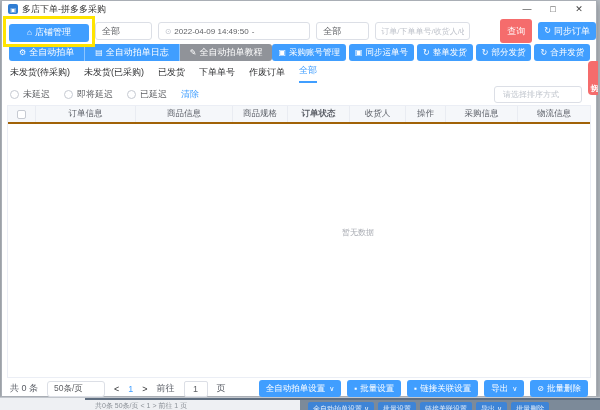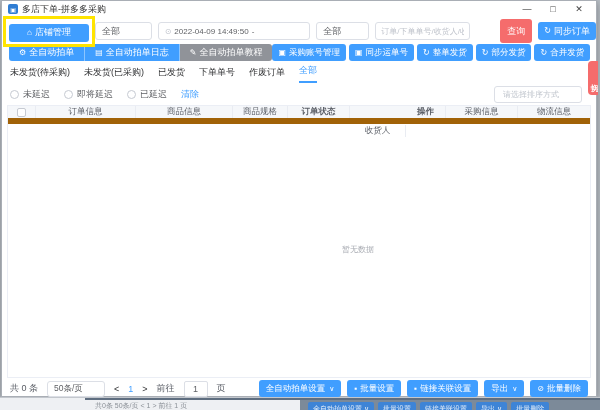--- a/index.html
+++ b/index.html
@@ -61,28 +61,28 @@
   
   .filter-row { position:absolute; top:84px; left:8px; right:14px; height:18px; display:flex; align-items:center; gap:14px; }
   .radio { display:flex; align-items:center; gap:4px; font-size:9px; color:#606266; cursor:pointer; }
   .radio-circle { width:9px; height:9px; border:1px solid #c6cad2; border-radius:50%; background:#fff; }
   .clear-link { color:#409eff; font-size:9px; cursor:pointer; }
   .sort-select { margin-left:auto; width:88px; height:17px; border:1px solid #dcdfe6; border-radius:3px;
                  font-size:8px; color:#bfc4cc; display:flex; align-items:center; padding-left:8px; }
 
   
   .table { position:absolute; top:104px; left:5px; right:5px; bottom:18px; border:1px solid #ebeef5; background:#fff; }
-  .thead { display:flex; height:18px; background:#f5f7fa; border-bottom:6px solid #a16207; align-items:flex-start; }
+  .thead { display:flex; height:18px; background:#f5f7fa; border-bottom:2px solid #a16207; align-items:flex-end; }
   .th { font-size:8.5px; color:#5a5e66; text-align:center; border-right:1px solid #e9ecf2; height:100%;
         display:flex; align-items:center; justify-content:center; }
   .th:last-child { border-right:none; }
   .c0{width:28px;} .c1{width:100px;} .c2{width:97px;} .c3{width:55px;} .c4{width:62px;font-weight:bold;}
-  .c5{width:56px;margin-top:19px;} .c6{width:40px;font-weight:bold;} .c7{width:72px;} .c8{flex:1;}
+  .c5{width:56px;margin-top:19px;} .c6{width:40px;} .c7{width:72px;} .c8{flex:1;}
   .checkbox { width:9px; height:9px; border:1px solid #c6cad2; border-radius:2px; background:#fff; cursor:pointer; }
-  .empty { position:absolute; left:325px; top:138px; width:50px; text-align:center; font-size:8px; color:#a8abb2; }
+  .empty { position:absolute; left:325px; top:121px; width:50px; text-align:center; font-size:8px; color:#a8abb2; }
 
   
   .pagination { position:absolute; left:0; top:379px; height:17px; display:flex; align-items:center; padding-left:8px; gap:9px;
                 font-size:9px; color:#5a5e66; }
   .size-select { width:58px; height:16px; justify-content:flex-start; font-size:8.5px; }
   .pg { cursor:pointer; color:#303133; }
   .pg.cur { color:#409eff; }
   .goto-input { width:24px; height:16px; border:1px solid #dcdfe6; border-radius:2px; text-align:center; font-size:9px; color:#606266; outline:none; }
 
   .footer-btns { position:absolute; right:8px; top:379px; display:flex; gap:6px; }

